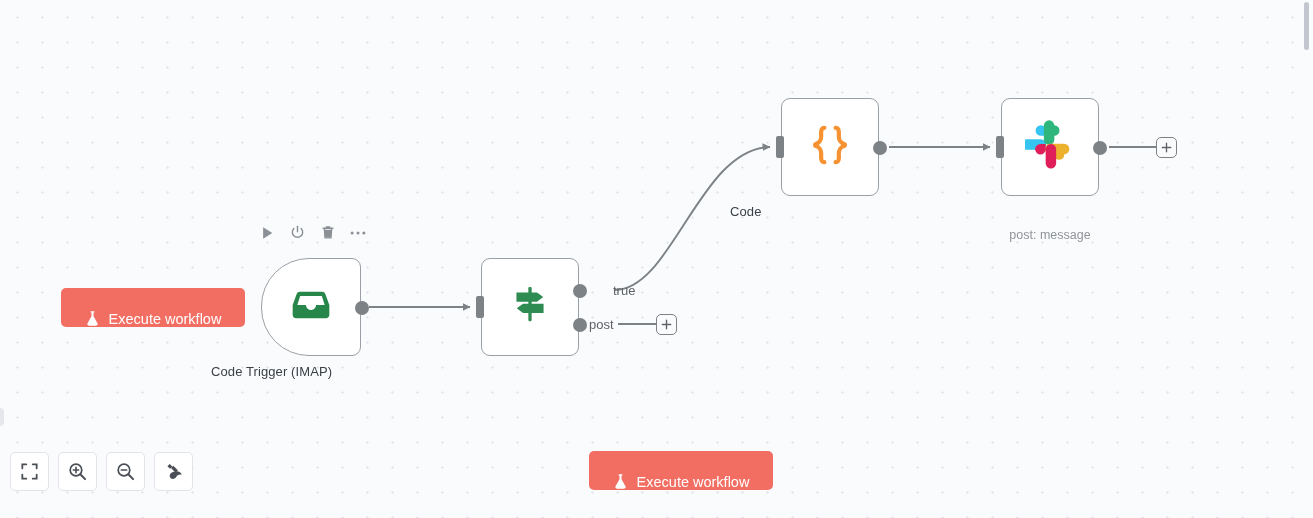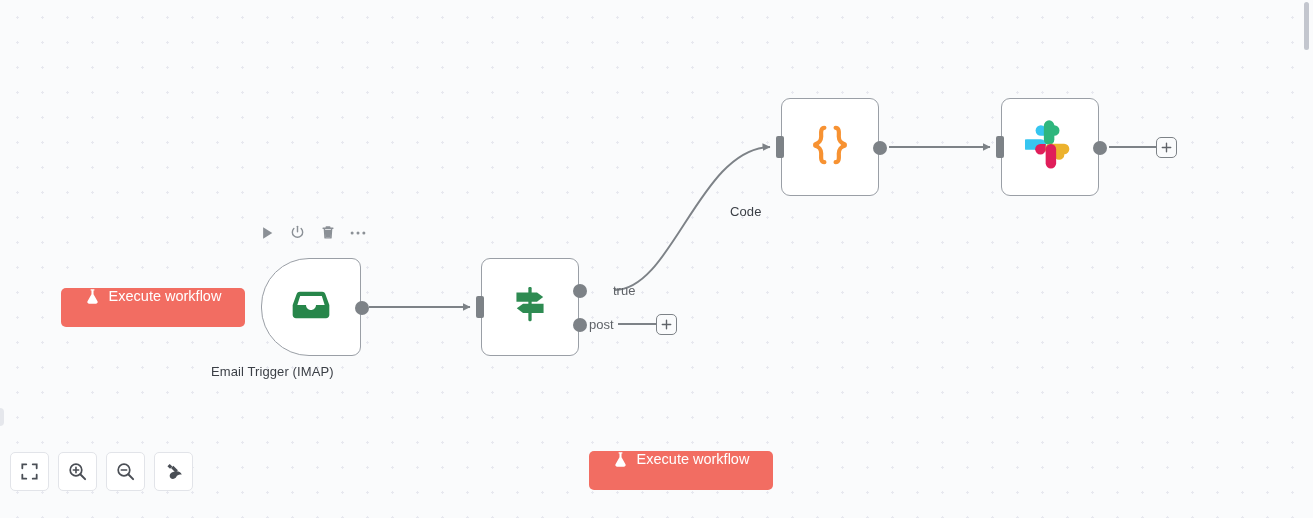--- a/index.html
+++ b/index.html
@@ -117,21 +117,21 @@
     justify-content: center;
     color: #8b9096;
   }
   #node-toolbar svg { display: block; }
 
   
   .exec-btn {
     position: absolute;
     box-sizing: border-box;
     display: flex;
-    align-items: flex-start;
+    align-items: flex-end;
     justify-content: center;
     gap: 9px;
     background: #f26d62;
     color: #ffffff;
     border-radius: 5px;
     font-size: 14.5px;
     padding: 0 17px;
     border: none;
     cursor: pointer;
     font-family: "Liberation Sans", sans-serif;
@@ -208,21 +208,21 @@
   </svg>
 
   <div class="node trigger" style="left:261px; top:258px; width:100px; height:98px;">
     <span>
       <svg width="46" height="40" viewBox="0 0 24 24" aria-hidden="true">
         <path fill="#27864a" d="M20.54 5.23 C20.26 4.5 19.55 4 18.75 4 H5.25 c-.8 0-1.5.5-1.79 1.23 L1 12 v6 c0 1.1.9 2 2 2 h18 c1.1 0 2-.9 2-2 v-6 l-2.46-6.77z M12 15 c-1.66 0-3-1.34-3-3 H3.8 L5.5 6.6 h13 L20.2 12 H15 c0 1.66-1.34 3-3 3z"></path>
       </svg>
     </span>
     <span class="endpoint-dot" style="left:93px; top:42px;"></span>
   </div>
-  <div class="node-label" style="left:211px; top:364px; width:200px;">Email Trigger (IMAP)</div>
+  <div class="node-label" style="left:211px; top:364px; width:200px;">Code Trigger (IMAP)</div>
 
   <div class="node std" style="left:481px; top:258px; width:98px; height:98px;">
     <span class="endpoint-in" style="left:-6px; top:37px;"></span>
     <span>
       <svg width="44" height="44" viewBox="0 0 24 24" aria-hidden="true">
         <g fill="#2e8b52">
           <rect x="11.1" y="2.2" width="1.8" height="18.6" rx="0.6"></rect>
           <path d="M4.6 5.2 h11.2 l3.4 2.5 -3.4 2.5 H4.6 z"></path>
           <path d="M19.4 11.3 H8.2 l-3.4 2.5 3.4 2.5 h11.2 z"></path>
         </g>
@@ -259,20 +259,21 @@
           <path fill="#2EB67D" d="M83.6 59.8V25.7a12.8 12.8 0 1 0-25.6 0v34.1a12.8 12.8 0 1 0 25.6 0z" transform="translate(-12,-12)"></path>
           <path fill="#ECB22E" d="M83.3 109.2a12.8 12.8 0 1 0 0-25.6H70.5v12.8a12.8 12.8 0 0 0 12.8 12.8z" transform="translate(0,-12)"></path>
           <path fill="#ECB22E" d="M83.3 83.6h34.1a12.8 12.8 0 1 0 0-25.6H83.3a12.8 12.8 0 1 0 0 25.6z" transform="translate(-22,0)"></path>
           <path fill="#E01E5A" d="M12.8 83.3a12.8 12.8 0 1 0 25.6 0V70.5H25.6a12.8 12.8 0 0 0-12.8 12.8z" transform="translate(12,-12)"></path>
           <path fill="#E01E5A" d="M38.4 83.3v34.1a12.8 12.8 0 1 0 25.6 0V83.3a12.8 12.8 0 1 0-25.6 0z" transform="translate(12,-12)"></path>
         </g>
       </svg>
     </span>
     <span class="endpoint-dot" style="left:91px; top:42px;"></span>
   </div>
+  <div class="node-sublabel" style="left:950px; top:228px; width:200px;">post: message</div>
 
   <div class="plus-btn" style="left:656px; top:314px;">
     <span>
       <svg width="11" height="11" viewBox="0 0 12 12" aria-hidden="true">
         <path d="M6 1.4 V10.6 M1.4 6 H10.6" stroke="#5f6368" stroke-width="1.5" stroke-linecap="round"></path>
       </svg>
     </span>
   </div>
 
   <div class="plus-btn" style="left:1156px; top:137px;">

